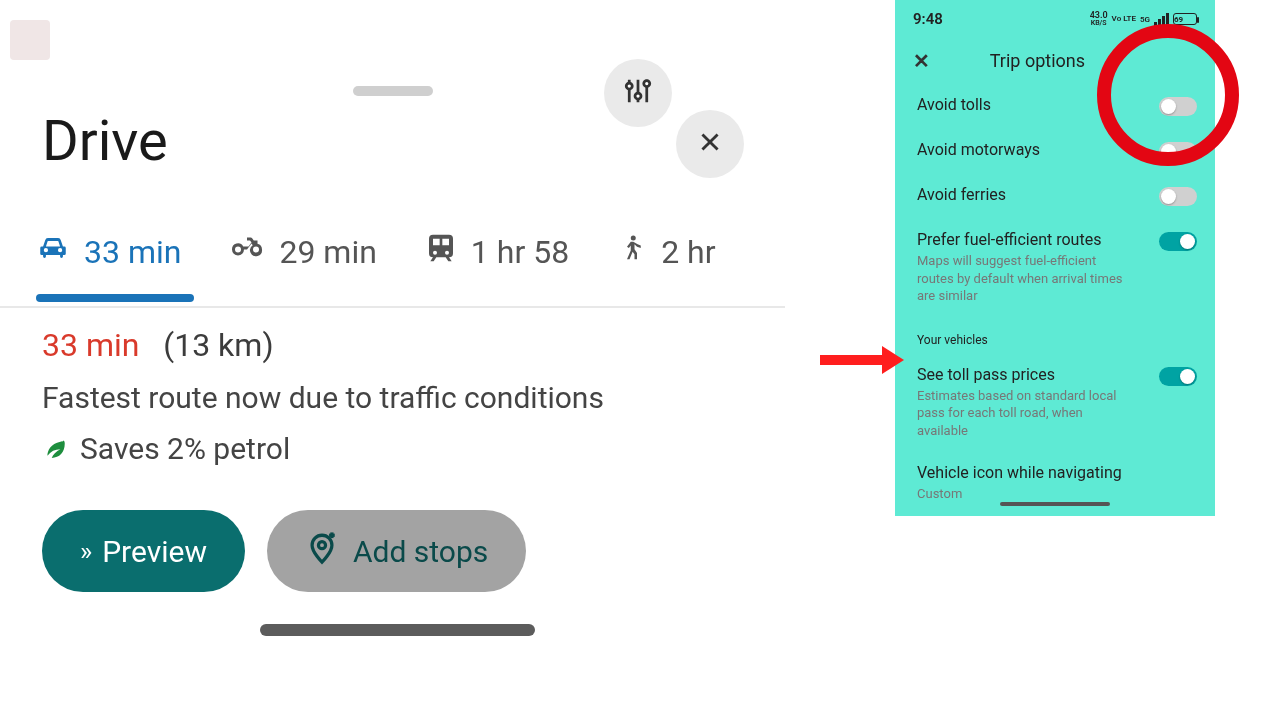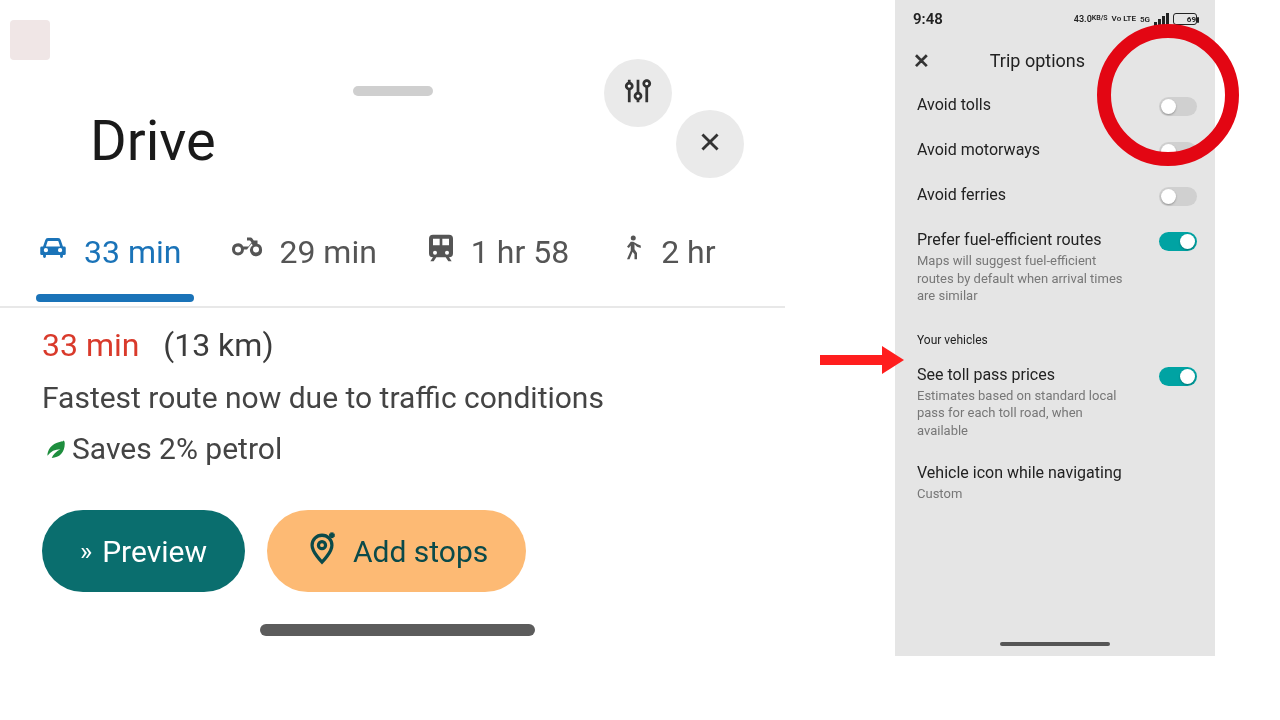--- a/index.html
+++ b/index.html
@@ -6,21 +6,21 @@
   body { width: 1280px; height: 720px; background: #fff; position: relative; overflow: hidden; }
 
   
   .left-panel { position: absolute; left: 0; top: 60px; width: 785px; height: 580px; background: #fff;
                 border-top-left-radius: 55px; border-top-right-radius: 55px; }
   .drag-handle { position: absolute; top: 26px; left: 50%; transform: translateX(-50%);
                  width: 80px; height: 10px; background: #cfcfcf; border-radius: 5px; }
   .drag-handle-2 { position: absolute; top: 564px; left: 260px; width: 275px; height: 12px;
                    background: #5c5c5c; border-radius: 6px; }
 
-  .title-row { position: absolute; top: 48px; left: 42px; right: 0; display: flex; align-items: flex-start; margin-left: 48px; }
+  .title-row { position: absolute; top: 48px; left: 42px; right: 0; display: flex; align-items: flex-start; }
   .title-text { font-size: 56px; font-weight: 400; color: #1a1a1a; }
   .circle-btn { width: 68px; height: 68px; border-radius: 50%; background: #eaeaea;
                 display: flex; align-items: center; justify-content: center; cursor: pointer; }
   .opts-btn-wrap { position: absolute; left: 567px; top: -25px; }
   .close-btn-wrap { position: absolute; left: 676px; top: 50px; }
   .red-ring { position: absolute; left: 530px; top: -11px; width: 142px; height: 142px;
               border: 14px solid #e30613; border-radius: 50%; pointer-events: none; z-index: 3; }
 
   .mode-tabs { position: absolute; top: 170px; left: 36px; right: 0; display: flex; gap: 48px;
                color: #555; font-size: 32px; }
@@ -28,42 +28,42 @@
   .mode-tab.active { color: #1a73b8; }
   .tab-underline { position: absolute; top: 234px; left: 36px; width: 158px; height: 8px;
                    background: #1a73b8; border-radius: 4px; }
   .divider { position: absolute; top: 246px; left: 0; right: 0; height: 2px; background: #e8e8e8; }
 
   .route-block { position: absolute; top: 266px; left: 42px; right: 40px; }
   .route-line1 { font-size: 32px; line-height:1.2; }
   .route-time { color: #d93a2b; font-weight: 400; }
   .route-dist { color: #3c3c3c; }
   .route-sub  { font-size: 30px; color: #444; margin-top: 16px; }
-  .route-petrol { font-size: 30px; color: #444; margin-top: 16px; display:flex; align-items:center; gap:4px; }
+  .route-petrol { font-size: 30px; color: #444; margin-top: 16px; display:flex; align-items:center; gap:12px; }
   .leaf { color: #1e8e3e; font-size: 30px; }
 
   .action-row { position: absolute; top: 450px; left: 42px; display: flex; gap: 22px; }
   .pill { height: 82px; border-radius: 41px; display: flex; align-items: center; justify-content:center;
           gap: 14px; font-size: 30px; font-weight: 400; cursor: pointer; padding: 0 38px; }
   .pill.primary { background: #0a6e6e; color: #fff; }
-  .pill.secondary { background: #fdba74; color: #0a4a4a; }
+  .pill.secondary { background: #a3a3a3; color: #0a4a4a; }
   .chev-white { color:#fff; font-size:26px; letter-spacing:-4px; }
   .pin-svg, .share-svg { width:34px; height:34px; }
 
   
-  .phone { position: absolute; left: 895px; top: 0; width: 320px; height: 656px; background: #e5e5e5; }
+  .phone { position: absolute; left: 895px; top: 0; width: 320px; height: 516px; background: #5eead4; }
   .status-bar { display: flex; justify-content: space-between; align-items: center;
                 padding: 10px 18px 0; font-size: 15px; font-weight: 600; color: #222; }
   .status-icons { display:flex; align-items:center; gap:4px; font-size:11px; font-weight:600; }
   .sig-bars { display:inline-flex; align-items:flex-end; gap:1px; }
   .sig-bars span { width:3px; background:#222; }
   .sig-bars span:nth-child(1){height:4px;} .sig-bars span:nth-child(2){height:7px;}
   .sig-bars span:nth-child(3){height:10px;} .sig-bars span:nth-child(4){height:13px;}
   .batt { width:24px; height:12px; border:1.5px solid #222; border-radius:3px; position:relative;
-          display:flex; align-items:center; justify-content:flex-end; font-size:8px; font-weight:700;}
+          display:flex; align-items:center; justify-content:flex-start; font-size:8px; font-weight:700;}
   .batt::after{content:''; position:absolute; right:-3px; top:3px; width:2px; height:6px; background:#222; border-radius:1px;}
 
   .to-header { display:flex; align-items:center; padding: 22px 18px 12px; gap: 60px; }
   .to-close-x { font-size: 20px; font-weight: 700; color:#333; cursor:pointer; line-height:1; }
   .to-title { font-size: 18px; color:#222; }
 
   .opt-row { display:flex; align-items:flex-start; justify-content:space-between;
              padding: 12px 18px 12px 22px; gap: 36px; }
   .opt-label { font-size:16px; color:#222; }
   .opt-sub { font-size:13px; color:#777; margin-top:3px; line-height:1.35; max-width:230px; }
@@ -206,21 +206,21 @@
 
 <div class="red-arrow">
   <div class="shaft"></div>
     <div class="head"></div>
 </div>
 
 <div class="phone">
   <div class="status-bar">
     <span>9:48</span>
     <div class="status-icons">
-      <div style="display:flex;align-items:flex-start;line-height:1;">
+      <div style="display:flex;flex-direction:column;align-items:center;line-height:1;">
         <span style="font-size:9px;">43.0</span>
         <span style="font-size:7px;">KB/S</span>
       </div>
       <span style="font-size:8px;line-height:1;">Vo LTE</span>
       <span style="font-size:8px;">5G</span>
       <div class="sig-bars">
           <span></span>
           <span></span>
           <span></span>
           <span></span>

